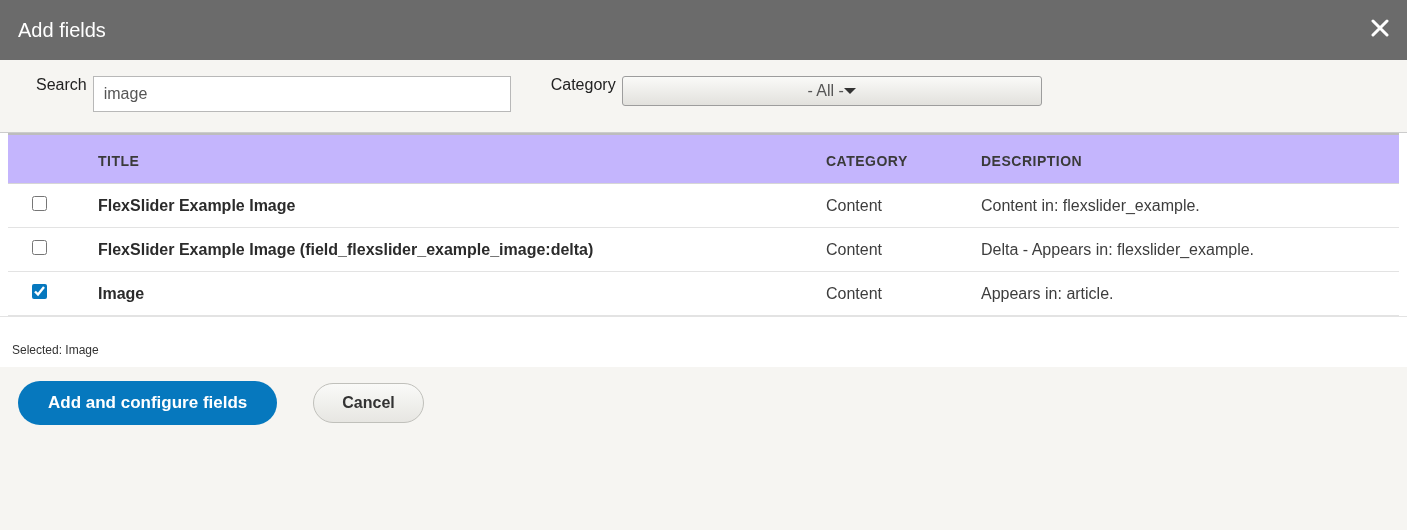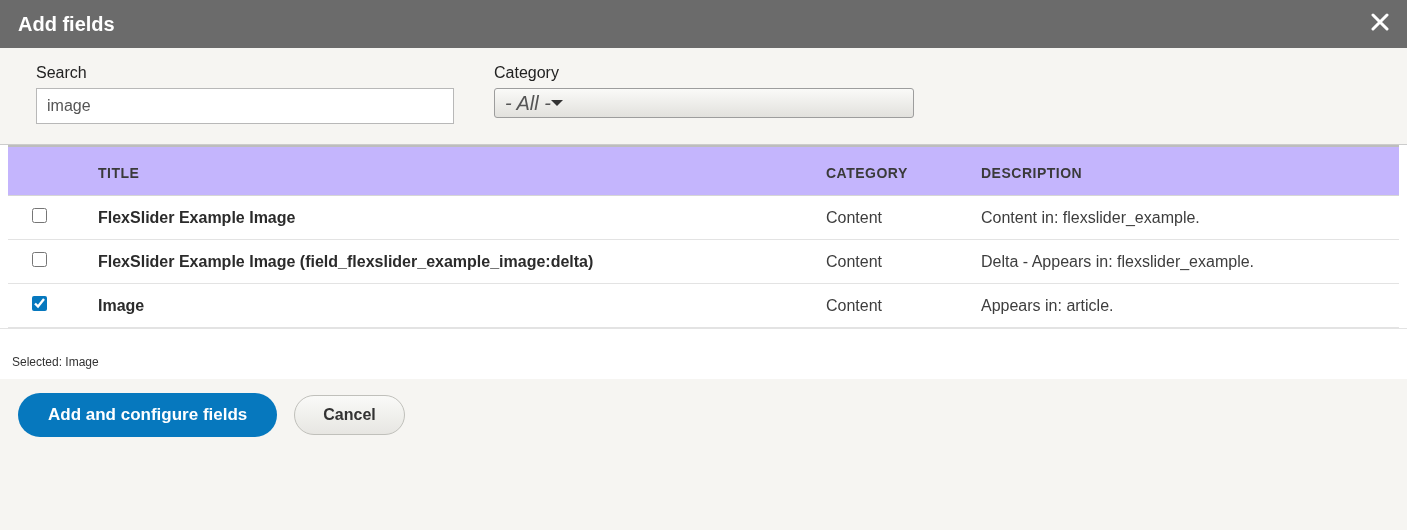--- a/index.html
+++ b/index.html
@@ -1,62 +1,61 @@
 <!DOCTYPE html>
 <html><head>
 <meta charset="utf-8">
 <style>
   * { box-sizing: border-box; margin: 0; padding: 0; }
   html, body { width: 1407px; height: 530px; font-family: "Segoe UI", "Helvetica Neue", Arial, sans-serif; background: #f6f5f2; color: #222; }
   .dialog { width: 100%; height: 100%; display: flex; flex-direction: column; }
   .dialog-header {
     background: #6b6b6b;
     color: #fff;
-    height: 48px;
+    height: 60px;
     display: flex;
     align-items: center;
     justify-content: space-between;
     padding: 0 18px;
     font-size: 20px;
-    font-weight: 700;
+    font-weight: 400;
   }
   .close-btn {
     font-size: 22px;
     cursor: pointer;
     color: #fff;
     user-select: none;
   }
   .filters {
     padding: 16px 36px 20px 36px;
     display: flex;
     gap: 40px;
     border-bottom: 1px solid #ccc;
     background: #f6f5f2;
   }
-  .filter-group { display: flex; flex-direction: column; gap: 6px; }
+  .filter-group { display: flex; gap: 6px; }
   .filter-label { font-size: 16px; color: #222; }
   .search-input {
     width: 418px; height: 36px;
     padding: 4px 10px;
     font-size: 16px;
     border: 1px solid #b8b8b8;
     background: #fff;
     color: #555;
   }
   .category-select {
     width: 420px; height: 30px;
-    display: flex; align-items: center; justify-content: flex-start;
+    display: flex; align-items: center; justify-content: center;
     padding: 0 10px;
-    font-size: 20px;
+    font-size: 16px;
     border: 1px solid #9d9d9d;
     border-radius: 3px;
     background: linear-gradient(#fafaf8, #e2e1dd);
     color: #555;
     cursor: pointer;
-    font-style: italic;
   }
   .category-select .caret {
     width: 0; height: 0;
     border-left: 6px solid transparent;
     border-right: 6px solid transparent;
     border-top: 6px solid #333;
   }
 
   .table-wrap { padding: 0 8px; flex: 0 0 auto; background: #fff; }
   table { width: 100%; border-collapse: collapse; }
@@ -91,21 +90,21 @@
     padding: 26px 12px 10px 12px;
     font-size: 12px;
     color: #333;
     background: #fff;
     border-top: 1px solid #e3e3e3;
   }
   .footer {
     background: #f6f5f2;
     padding: 14px 18px 18px 18px;
     display: flex;
-    gap: 17px;
+    gap: 36px;
     align-items: center;
   }
   .btn-primary {
     background: #0678be;
     color: #fff;
     border: none;
     border-radius: 40px;
     padding: 12px 30px;
     font-size: 17px;
     font-weight: 700;

